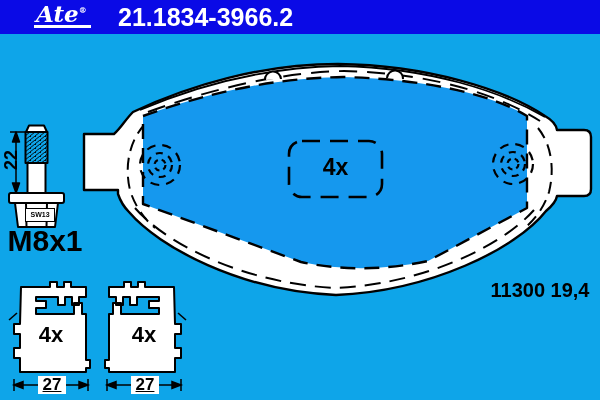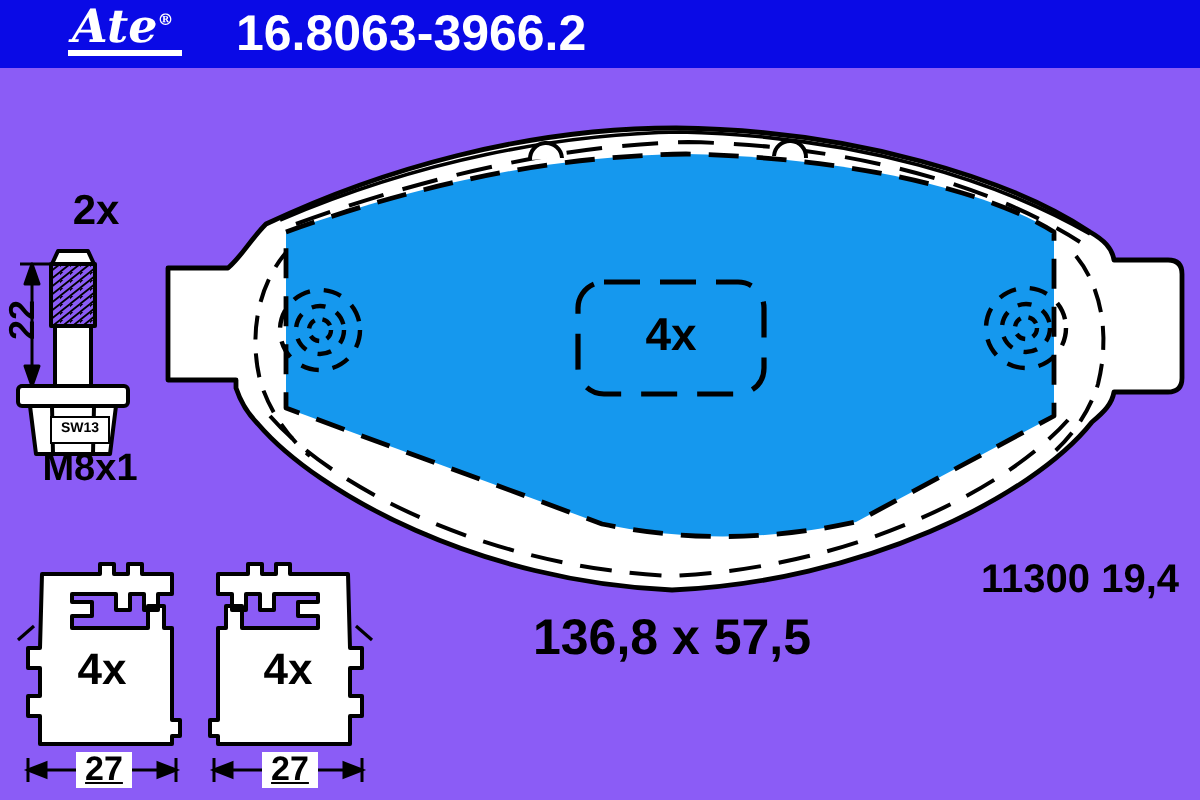--- a/index.html
+++ b/index.html
@@ -1,16 +1,16 @@
 <!DOCTYPE html>
 <html><head>
 <meta charset="utf-8">
 <style>
   html,body{margin:0;padding:0;background:#fff;}
-  .screen{position:relative;width:600px;height:400px;background:#8b5cf6;overflow:hidden;
+  .screen{position:relative;width:600px;height:400px;background:#0ea5e9;overflow:hidden;
           font-family:"Liberation Sans",sans-serif;}
   .banner{position:absolute;left:0;top:0;width:600px;height:34px;background:#0a0ae6;}
   .lbl{position:absolute;color:#000;font-weight:bold;text-align:center;line-height:1.05;
        font-family:"Liberation Sans",sans-serif;white-space:nowrap;}
   .banner-text{position:absolute;color:#fff;font-weight:bold;font-size:25px;top:3px;
                font-family:"Liberation Sans",sans-serif;white-space:nowrap;}
   .logo{position:absolute;left:34px;top:2px;color:#fff;font-family:"DejaVu Serif",serif;
         font-style:italic;font-weight:bold;font-size:23px;border-bottom:3px solid #fff;
         padding:0 4px 0 2px;line-height:1.0;}
   .logo sup{font-size:8px;font-style:normal;}
@@ -19,21 +19,21 @@
   .sw-box{border:1px solid #000;background:#fff;}
   svg{position:absolute;left:0;top:0;}
 </style>
 </head>
 <body>
 
 <div class="screen">
 
   <div class="banner">
     <div class="logo"><span>Ate</span><sup>®</sup></div>
-    <div class="banner-text" style="left:118px;">16.8063-3966.2</div>
+    <div class="banner-text" style="left:118px;">21.1834-3966.2</div>
   </div>
 
   <svg width="600" height="400" viewBox="0 0 600 400">
     <defs>
       <pattern id="thread-hatch" width="5" height="4" patternUnits="userSpaceOnUse">
         <path d="M0,4 L5,0 M-1,2 L2,-1 M3,6 L6,3" stroke="#000" stroke-width="0.9" fill="none"></path>
       </pattern>
       <g id="clip-shape">
         <path fill="#fff" stroke="#000" stroke-width="2" stroke-linejoin="round" d="M21,287 H50 V282 H57 V287 H64 V282 H71 V287 H86 V297 H79 V305 H72 V297 H65 V305 H58 V297 H36 V301 H46 V308 H36 V314 H74 V303 H82 V314 H86 V360 H90 V368 H86 V372 H20 V358 H14 V348 H20 V334 H14 V324 H20 Z"></path>
         <path d="M9,320 L17,313" stroke="#000" stroke-width="1.6" fill="none"></path>
@@ -86,27 +86,25 @@
     <g stroke="#000" stroke-width="1.5" fill="#000">
       <path fill="none" d="M14,385 H88 M14,379 V391 M88,379 V391"></path>
       <polygon points="14,385 23,381.5 23,388.5"></polygon>
       <polygon points="88,385 79,381.5 79,388.5"></polygon>
       <path fill="none" d="M107,385 H181 M107,379 V391 M181,379 V391"></path>
       <polygon points="107,385 116,381.5 116,388.5"></polygon>
       <polygon points="181,385 172,381.5 172,388.5"></polygon>
     </g>
   </svg>
 
-  <div class="lbl" style="left:26px;top:95px;width:44px;font-size:21px;">2x</div>
   <div class="lbl rot90" style="left:-6px;top:150px;width:36px;height:20px;font-size:18px;">22</div>
   <div class="lbl sw-box" style="left:25px;top:208px;width:28px;height:12px;font-size:7px;line-height:11px;">SW13</div>
-  <div class="lbl" style="left:6px;top:225px;width:78px;font-size:19px;">M8x1</div>
+  <div class="lbl" style="left:6px;top:225px;width:78px;font-size:30px;">M8x1</div>
 
   <div class="lbl" style="left:289px;top:155px;width:93px;font-size:23px;">4x</div>
-  <div class="lbl" style="left:250px;top:306px;width:172px;font-size:25px;">136,8 x 57,5</div>
   <div class="lbl" style="left:486px;top:280px;width:108px;font-size:20px;">11300 19,4</div>
 
   <div class="lbl" style="left:25px;top:323px;width:52px;font-size:22px;">4x</div>
   <div class="lbl" style="left:118px;top:323px;width:52px;font-size:22px;">4x</div>
   <div class="lbl dimtxt" style="left:38px;top:376px;width:26px;font-size:17px;">27</div>
   <div class="lbl dimtxt" style="left:131px;top:376px;width:26px;font-size:17px;">27</div>
 
 </div>
 
 </body></html>

